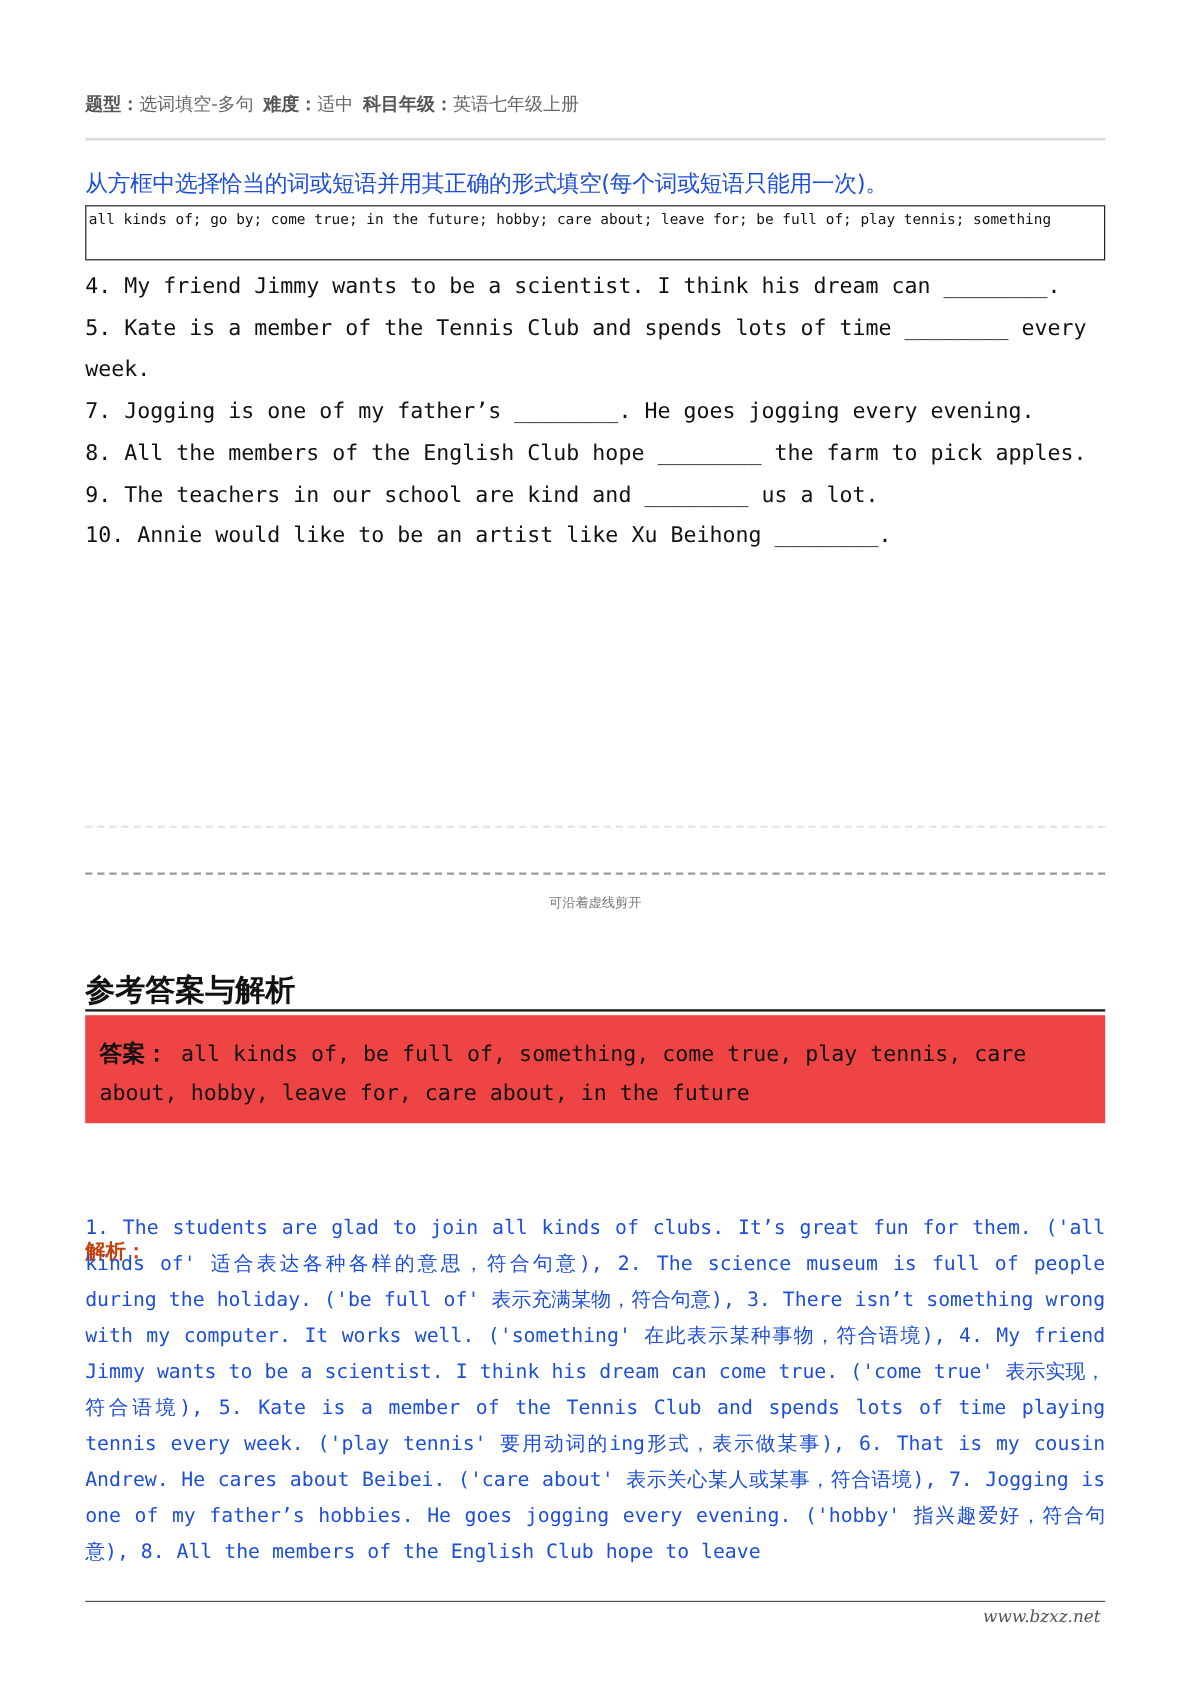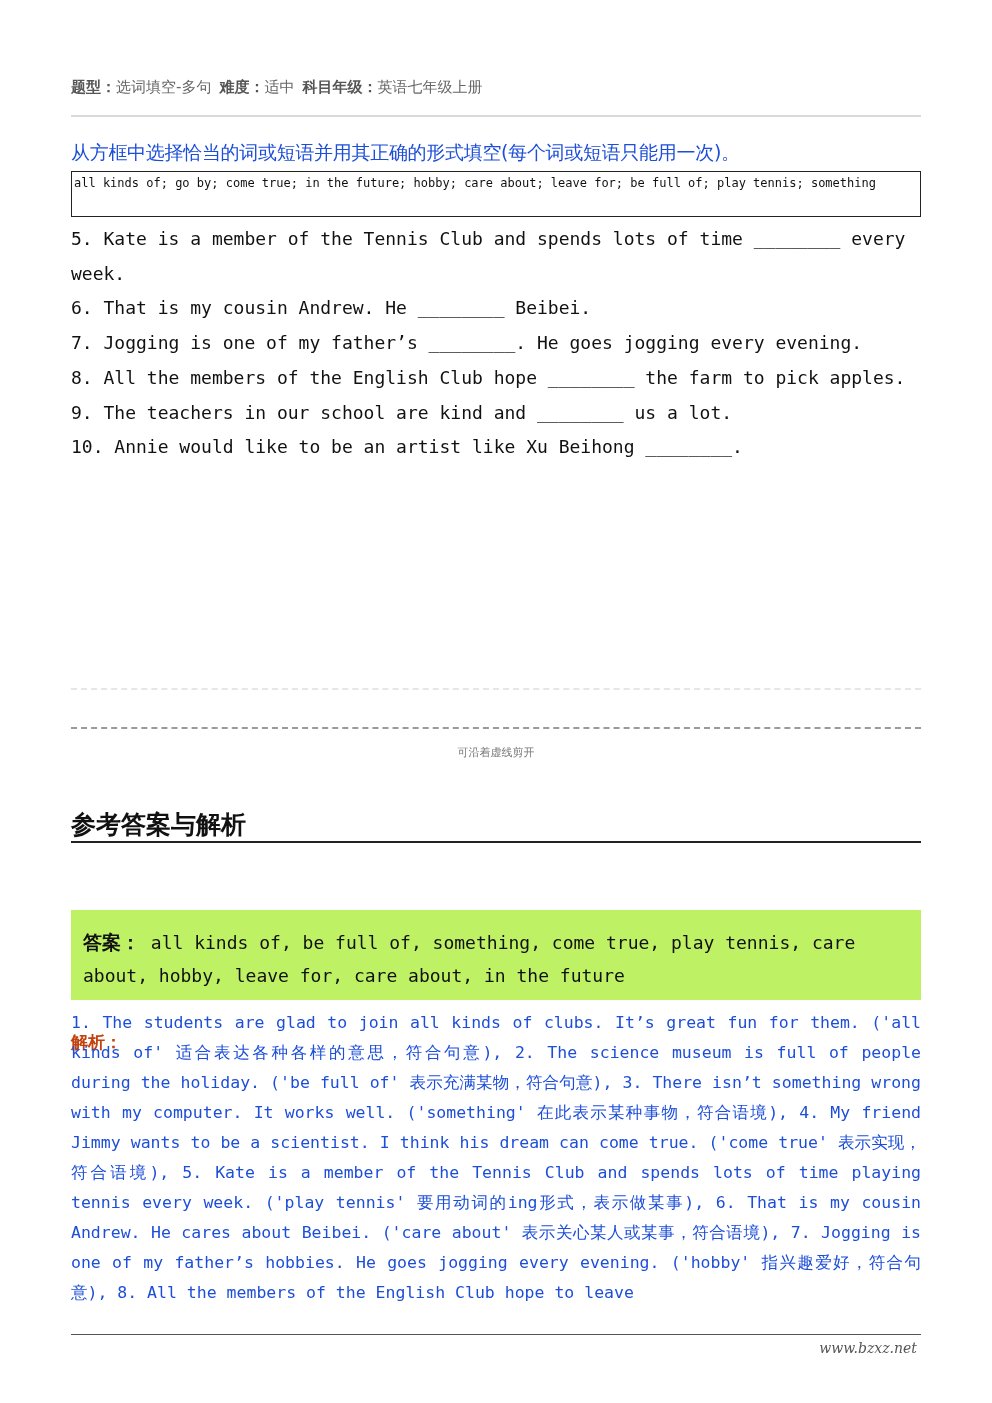--- a/index.html
+++ b/index.html
@@ -11,21 +11,21 @@
   .meta-rule { position: absolute; top: 115px; left: 0; width: 850px; height: 2px; background: #d9d9d9; }
   .instruction { position: absolute; top: 140px; left: 0; font-family: "DejaVu Sans", sans-serif; font-size: 19px; color: #1d4ed8; white-space: nowrap; letter-spacing: -0.3px; }
   .wordbox { position: absolute; top: 171px; left: 0; width: 846px; height: 46px; border: 1.5px solid #222; font-family: "DejaVu Sans Mono", monospace; font-size: 12px; line-height: 21px; color: #111; padding: 1px 2px; box-sizing: border-box; width: 850px; }
   .questions { position: absolute; top: 222px; left: 0; width: 850px; font-family: "DejaVu Sans Mono", monospace; font-size: 18px; line-height: 34.7px; color: #111; }
   .q { white-space: pre-wrap; }
   .cut1 { position: absolute; top: 688px; left: 0; width: 850px; border-top: 2px dashed #e6e6e6; }
   .cut2 { position: absolute; top: 727px; left: 0; width: 850px; border-top: 2px dashed #9a9a9a; }
   .cut-label { position: absolute; top: 745px; left: 0; width: 850px; text-align: center; font-family: "DejaVu Sans", sans-serif; font-size: 11px; color: #777; }
   .ans-title { position: absolute; top: 808px; left: 0; font-family: "DejaVu Sans", sans-serif; font-weight: bold; font-size: 25px; color: #111; }
   .ans-rule { position: absolute; top: 841px; left: 0; width: 850px; height: 2px; background: #222; }
-  .ans-box { position: absolute; top: 910px; left: 0; width: 850px; height: 90px; background: #bef264; box-sizing: border-box; padding: 16px 12px; font-family: "DejaVu Sans Mono", monospace; font-size: 18px; line-height: 33px; color: #111; }
+  .ans-box { position: absolute; top: 846px; left: 0; width: 850px; height: 90px; background: #ef4444; box-sizing: border-box; padding: 16px 12px; font-family: "DejaVu Sans Mono", monospace; font-size: 18px; line-height: 33px; color: #111; }
   .ans-box .lbl { font-family: "DejaVu Sans", sans-serif; font-weight: bold; font-size: 19px; }
   .exp-title { position: absolute; top: 983px; left: 0; font-family: "DejaVu Sans", sans-serif; font-weight: bold; font-size: 17px; color: #c2410c; margin-top: 48px; }
   .exp-body { position: absolute; top: 1008px; left: 0; width: 850px; height: 300px; overflow: hidden; font-family: "DejaVu Sans Mono", monospace; font-size: 16.5px; line-height: 30px; color: #1d4ed8; text-align: justify; }
   .footer-rule { position: absolute; top: 1334px; left: 0; width: 850px; height: 1px; background: #555; }
   .footer-url { position: absolute; top: 1340px; right: 4px; font-family: "DejaVu Serif", serif; font-style: italic; font-size: 14px; color: #555; }
 </style>
 </head>
 <body>
 
 <div class="page">
@@ -33,22 +33,22 @@
   <div class="meta">
     <b>题型：</b><span>选词填空-多句</span><span class="sep"></span><b>难度：</b><span>适中</span><span class="sep"></span><b>科目年级：</b><span>英语七年级上册</span>
   </div>
   <div class="meta-rule"></div>
 
   <div class="instruction">从方框中选择恰当的词或短语并用其正确的形式填空(每个词或短语只能用一次)。</div>
 
   <div class="wordbox">all kinds of; go by; come true; in the future; hobby; care about; leave for; be full of; play tennis; something</div>
 
   <div class="questions">
+    <div class="q">4. My friend Jimmy wants to be a scientist. I think his dream can ________.</div>
     <div class="q">5. Kate is a member of the Tennis Club and spends lots of time ________ every week.</div>
-    <div class="q">6. That is my cousin Andrew. He ________ Beibei.</div>
     <div class="q">7. Jogging is one of my father’s ________. He goes jogging every evening.</div>
     <div class="q">8. All the members of the English Club hope ________ the farm to pick apples.</div>
     <div class="q">9. The teachers in our school are kind and ________ us a lot.</div>
     <div class="q">10. Annie would like to be an artist like Xu Beihong ________.</div>
   </div>
 
   <div class="cut1"></div>
   <div class="cut2"></div>
   <div class="cut-label">可沿着虚线剪开</div>
 

